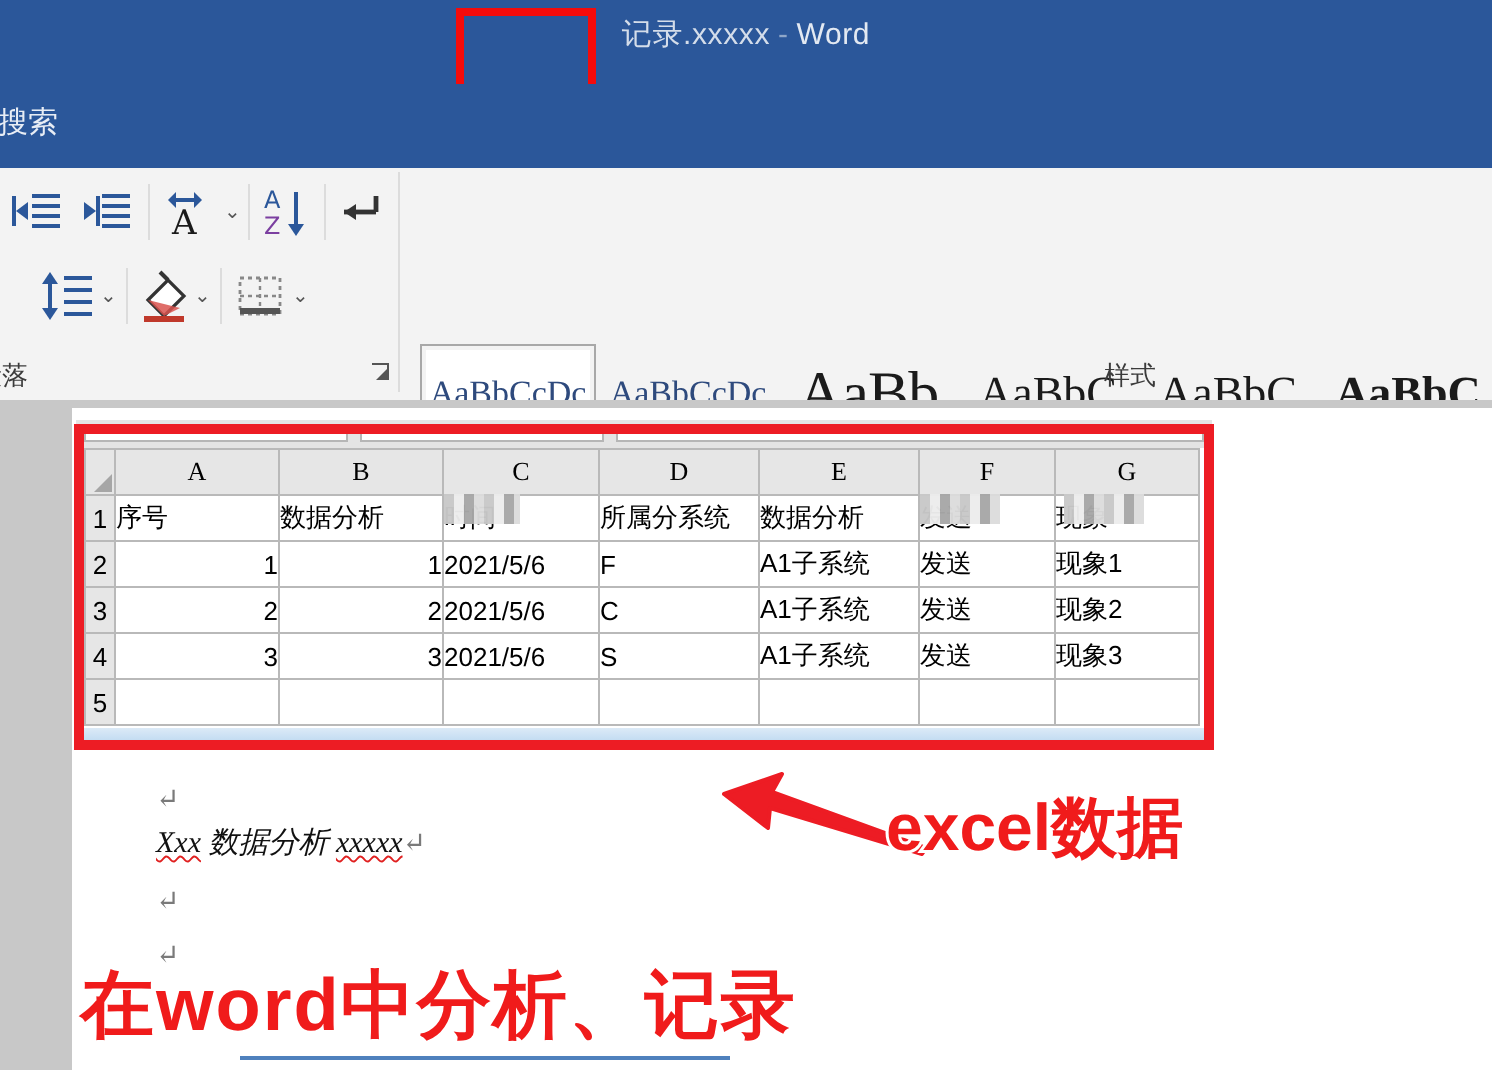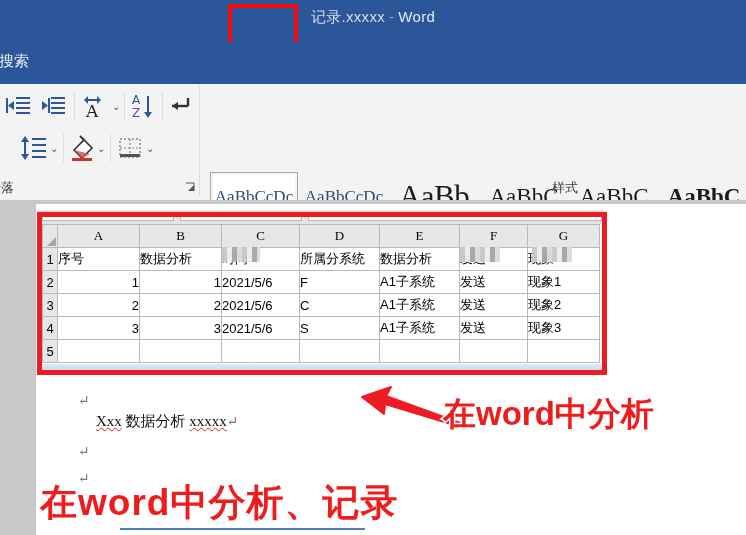--- a/index.html
+++ b/index.html
@@ -149,22 +149,22 @@
     position:absolute;left:37px;top:212px;width:570px;height:163px;
     border:5px solid #ed1c24;box-sizing:border-box;
   }
   
   .pilcrow{
     color:#7a7a7a;font-family:"Liberation Serif","DejaVu Serif",serif;
     font-size:14px;
   }
   #para-mark-1{position:absolute;left:78px;top:392px;}
   #para-line{
-    position:absolute;left:96px;top:412px;font-size:15px;color:#111;
-    font-family:"Liberation Serif","DejaVu Serif",serif;white-space:nowrap;
+    position:absolute;left:78px;top:412px;font-size:15px;color:#111;
+    font-family:"Liberation Serif","DejaVu Serif",serif;white-space:nowrap;font-style:italic;
   }
   .squiggle{
     border-bottom:2px dotted #e02020;
     text-decoration:underline;
     text-decoration-color:#e02020;
     text-decoration-style:wavy;
     text-decoration-thickness:1px;
     border-bottom:none;
     padding-bottom:1px;
   }
@@ -433,14 +433,14 @@
 <div id="para-line">
   <span class="squiggle">Xxx</span><span> 数据分析 </span><span class="squiggle">xxxxx</span><span class="pilcrow">↵</span>
 </div>
 <div id="para-mark-2" class="pilcrow">↵</div>
 <div id="para-mark-3" class="pilcrow">↵</div>
 <div id="cursor-line"></div>
 
 <svg id="arrow-excel" width="110" height="46" viewBox="0 0 110 46">
   <path d="M105 42 L28 14 L33 5 L4 15 L26 32 L27 22 L103 45 Z" fill="#ed1c24" stroke="#ed1c24" stroke-width="2" stroke-linejoin="round"></path>
 </svg>
-<div id="anno-excel" class="anno-text">在word中分析</div>
+<div id="anno-excel" class="anno-text">excel数据</div>
 <div id="anno-word" class="anno-text">在word中分析、记录</div>
 
 </body></html>

